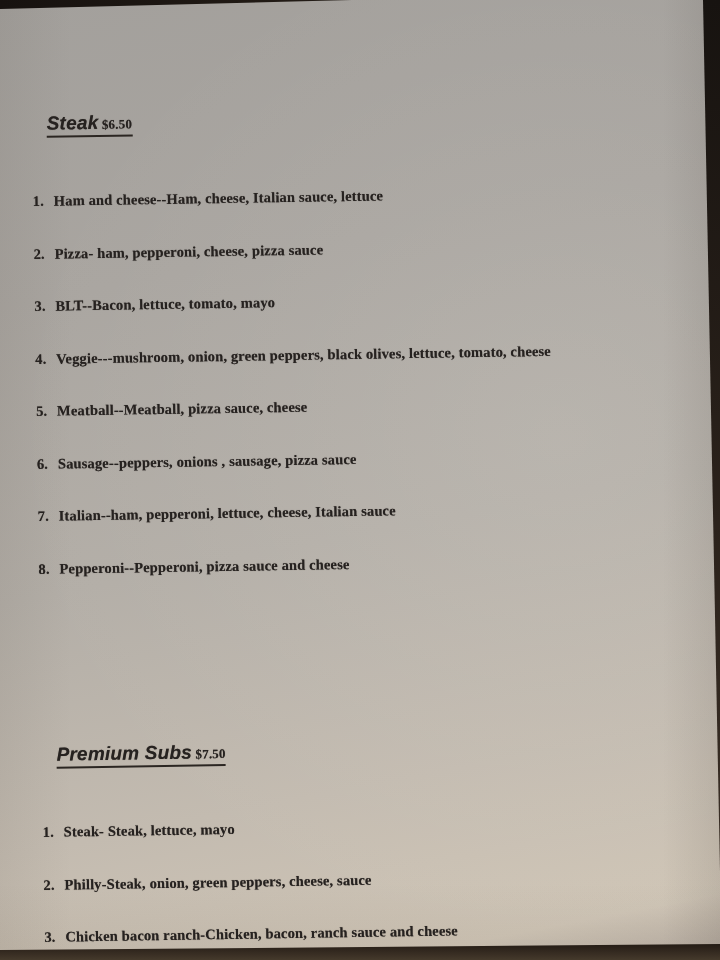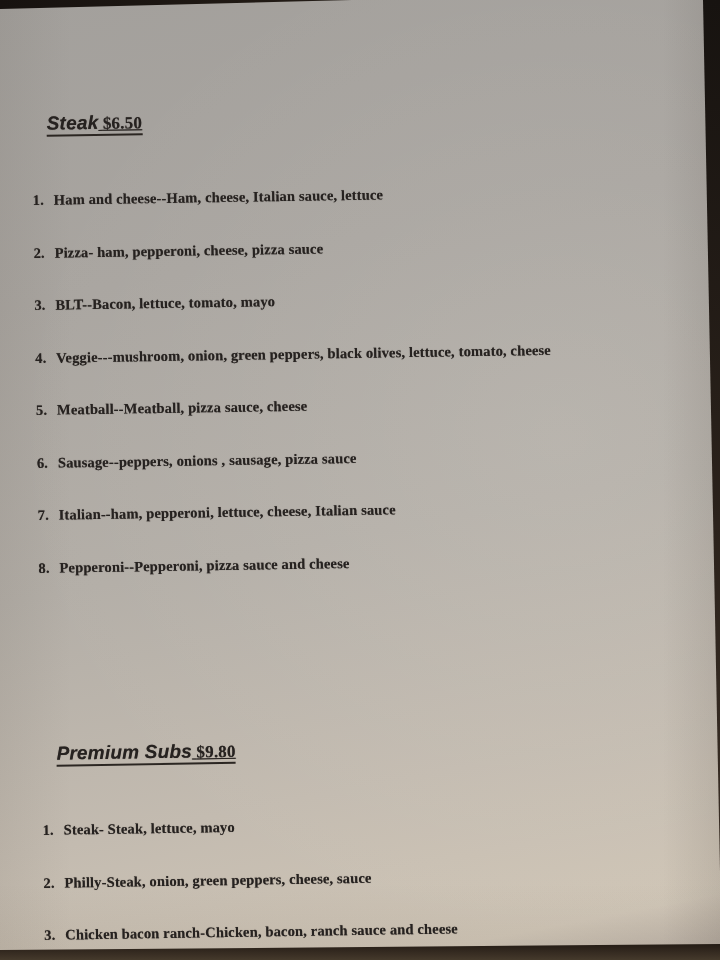--- a/index.html
+++ b/index.html
@@ -48,21 +48,21 @@
     text-shadow: 0 0 0.7px rgba(44,38,34,0.65);
     white-space: pre-wrap;
   }
 
   .head {
     font-family: "Liberation Sans", sans-serif;
     font-style: italic; font-weight: bold; font-size: 19px;
     letter-spacing: 0.2px;
   }
   .head-u { border-bottom: 2.2px solid #2b2622; display: inline-block; line-height: 19px; padding-bottom: 1px; }
-  .head-price { font-family: "Liberation Serif", serif; font-style: normal; font-size: 17px; text-decoration: underline; }
+  .head-price { font-family: "Liberation Serif", serif; font-style: normal; font-size: 13px; }
   .sec { line-height: 20px; }
   .items { line-height: 17.5px; }
   .item .num { display: inline-block; width: 21px; white-space: pre; }
 
   .sec-premium-subs { margin-top: 4px; }
 </style>
 </head>
 <body>
 
 <div class="paper-shade"></div>
@@ -79,21 +79,21 @@
       <div class="item"><span class="num">4.</span><span>Veggie---mushroom, onion, green peppers, black olives, lettuce, tomato, cheese</span></div>
       <div class="item"><span class="num">5.</span><span>Meatball--Meatball, pizza sauce, cheese</span></div>
       <div class="item"><span class="num">6.</span><span>Sausage--peppers, onions , sausage, pizza sauce</span></div>
       <div class="item"><span class="num">7.</span><span>Italian--ham, pepperoni, lettuce, cheese, Italian sauce</span></div>
       <div class="item"><span class="num">8.</span><span>Pepperoni--Pepperoni, pizza sauce and cheese</span></div>
     </div>
   </div>
 
   
   <div class="sec sec-premium-subs">
-    <span class="head head-u"><span>Premium Subs</span><span class="head-price">&nbsp;<span>$9.80</span></span></span>
+    <span class="head head-u"><span>Premium Subs</span><span class="head-price">&nbsp;<span>$7.50</span></span></span>
     <div class="items">
       <div class="item"><span class="num">1.</span><span>Steak- Steak, lettuce, mayo</span></div>
       <div class="item"><span class="num">2.</span><span>Philly-Steak, onion, green peppers, cheese, sauce</span></div>
       <div class="item"><span class="num">3.</span><span>Chicken bacon ranch-Chicken, bacon, ranch sauce and cheese</span></div>
       
       
       
       
     </div>
   </div>

